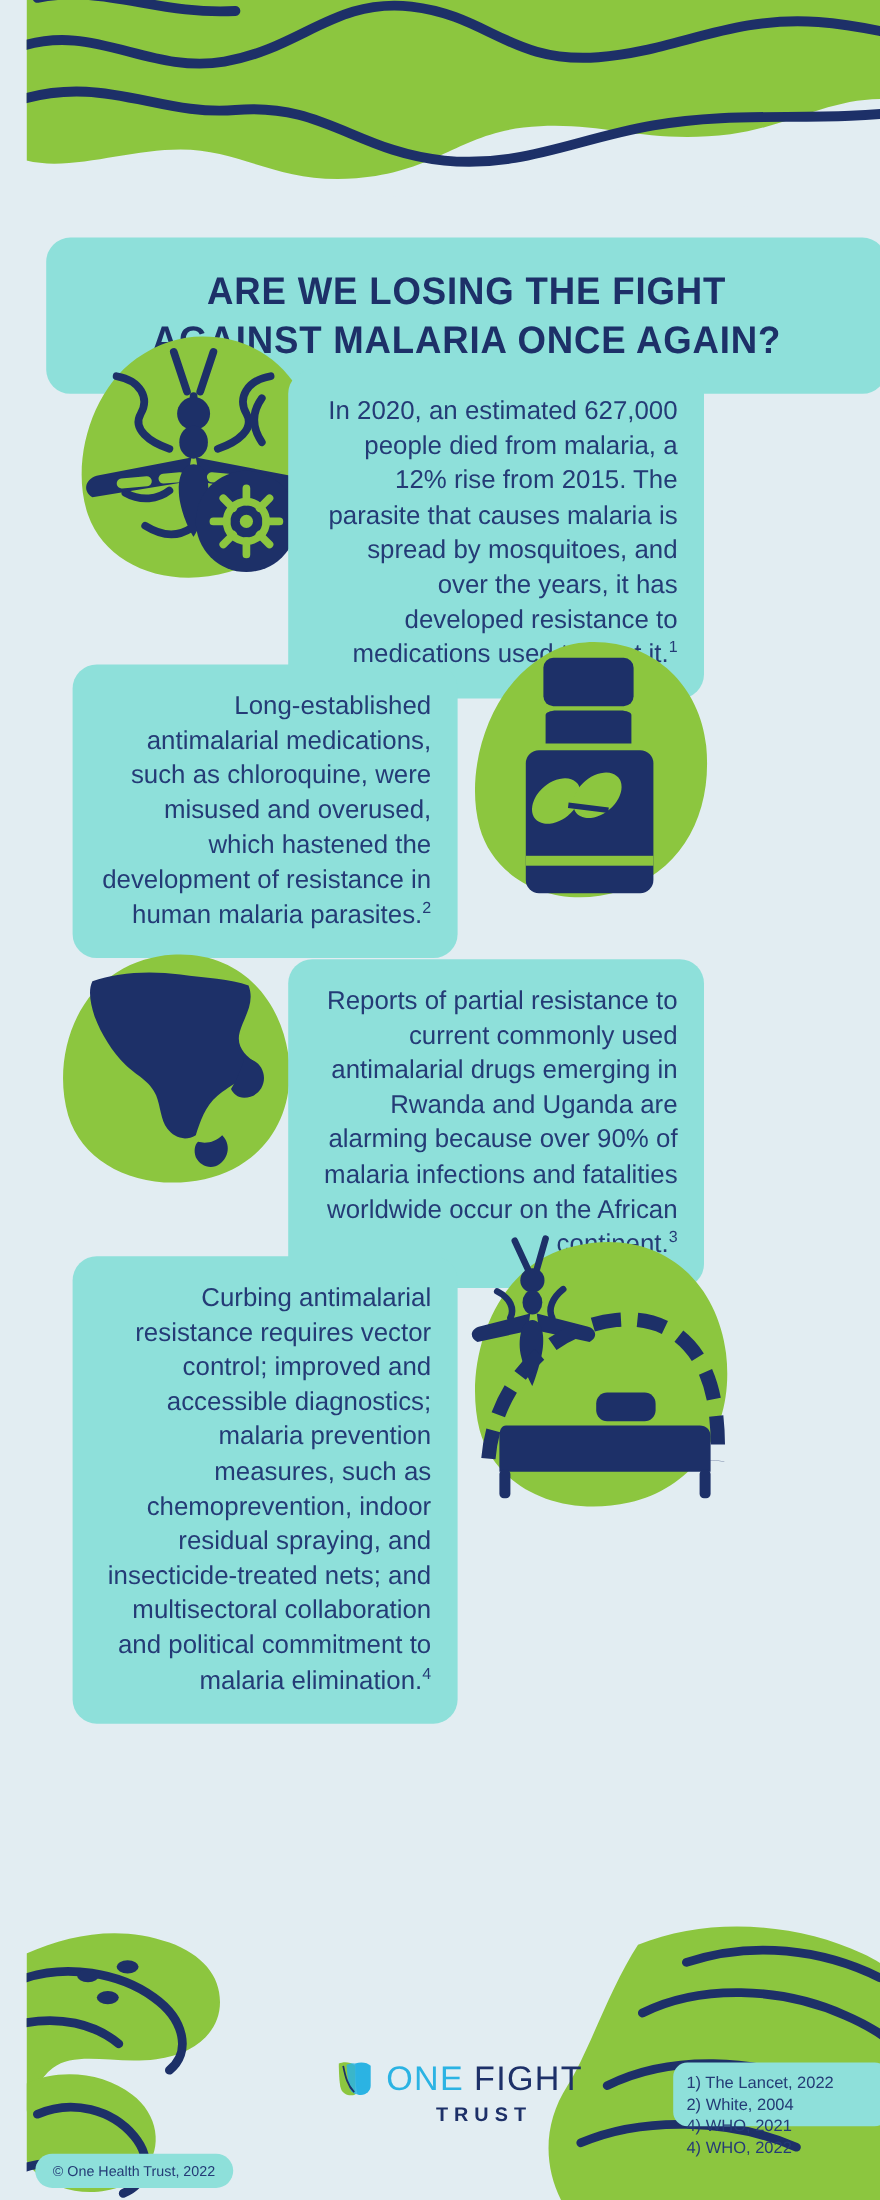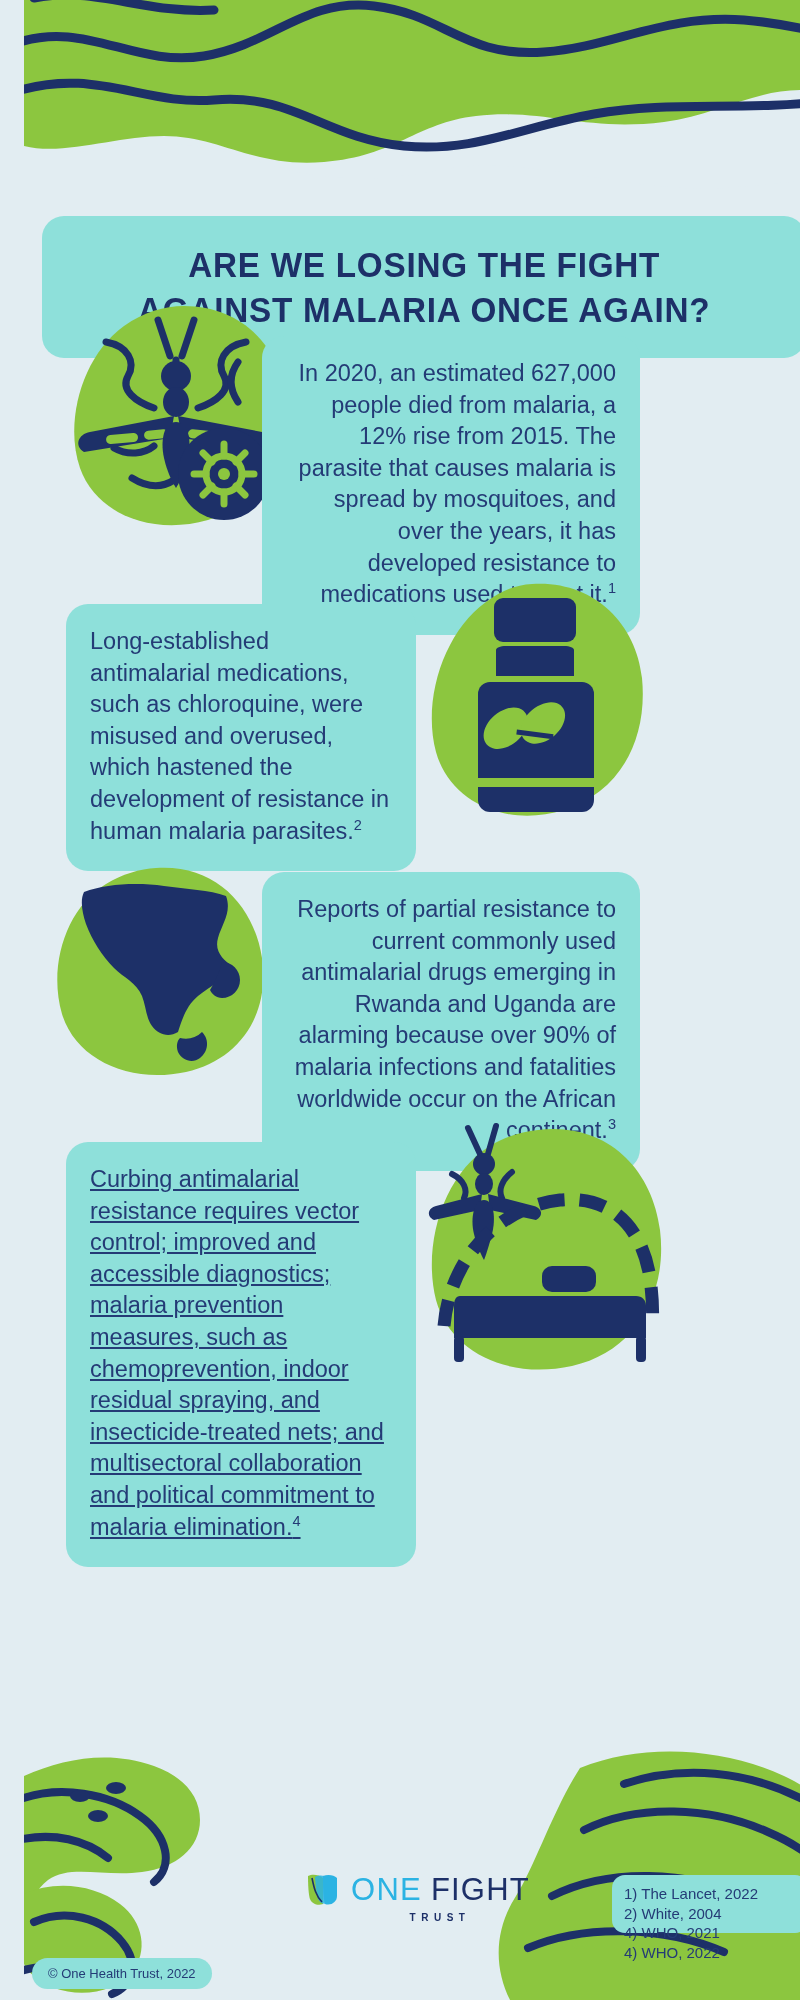--- a/index.html
+++ b/index.html
@@ -50,38 +50,38 @@
   .card {
     position: absolute;
     background: #8ee0da;
     border-radius: 22px;
     color: #243b76;
     font-size: 23.5px;
     line-height: 1.345;
     padding: 22px 24px 24px 24px;
   }
   .card.right { text-align: right; }
-  .card.left  { text-align: left; }
+  .card.left  { text-align: right; }
   .card sup { font-size: 0.62em; vertical-align: super; line-height: 0; }
 
   .blob { position: absolute; }
 
   
   .logo-wrap {
     position: absolute;
     left: 258px; top: 1872px;
     width: 270px; height: 70px;
     display: flex; flex-direction: column; align-items: center;
   }
   .logo-row { display: flex; align-items: center; gap: 9px; }
   .logo-word { font-size: 31px; font-weight: 400; letter-spacing: 1.2px; }
   .logo-one { color: #2bb3e3; }
   .logo-health { color: #1d3068; }
   .logo-trust {
-    color: #1d3068; font-size: 10px; font-weight: 700;
+    color: #1d3068; font-size: 18px; font-weight: 700;
     letter-spacing: 5.5px; margin-top: 4px; margin-left: 46px;
   }
 
   .refs {
     position: absolute;
     left: 588px; top: 1875px;
     width: 196px; height: 58px;
     background: #8ee0da;
     border-radius: 13px;
     padding: 9px 12px;
@@ -243,21 +243,21 @@
       </g>
 
       <g fill="#1d3068">
         <rect x="132" y="152" width="54" height="26" rx="10"></rect>
         <path d="M50,182 H226 C232,182 236,186 236,192 V224 H44 V192 C44,186 46,182 50,182 Z"></path>
         <rect x="44" y="222" width="10" height="26" rx="4"></rect>
         <rect x="226" y="222" width="10" height="26" rx="4"></rect>
       </g>
     </svg>
 
-    <div class="card left" style="left:42px; top:1142px; width:350px;text-decoration:underline;">
+    <div class="card left" style="left:42px; top:1142px; width:350px;">
       <span>Curbing antimalarial resistance requires vector control; improved and accessible diagnostics; malaria prevention measures, such as chemoprevention, indoor residual spraying, and insecticide-treated nets; and multisectoral collaboration and political commitment to malaria elimination.</span><sup>4</sup>
     </div>
   </div>
 
   <svg class="art art-bottom" viewBox="0 0 800 320">
     <path d="M0,96 C40,78 86,70 130,86 C160,97 176,116 176,140
              C176,168 152,188 118,192 C80,197 46,184 24,200 C12,209 4,226 0,240 Z" fill="#8cc63f"></path>
     <path d="M0,214 C30,200 70,204 96,224 C120,242 124,272 108,292
              C92,312 58,318 30,308 C14,302 4,292 0,284 Z" fill="#8cc63f"></path>
     <path d="M556,88 C620,62 700,68 760,96 C790,110 800,124 800,140 V320 H486

